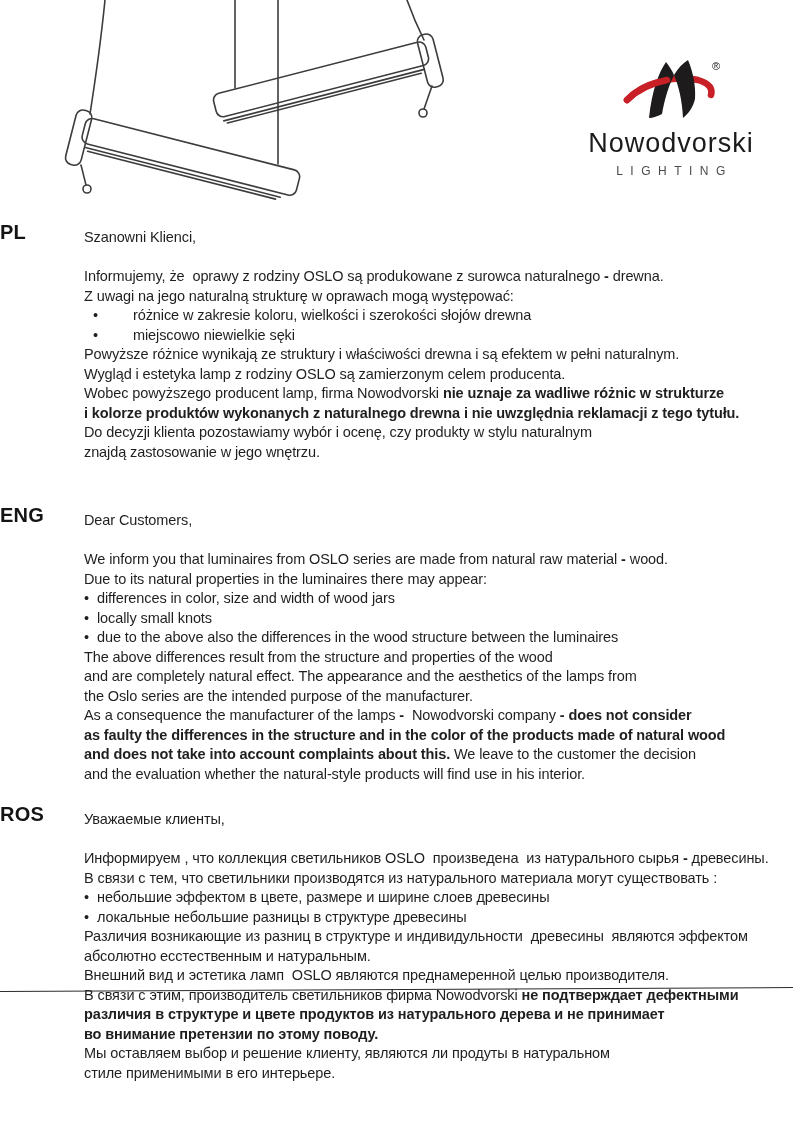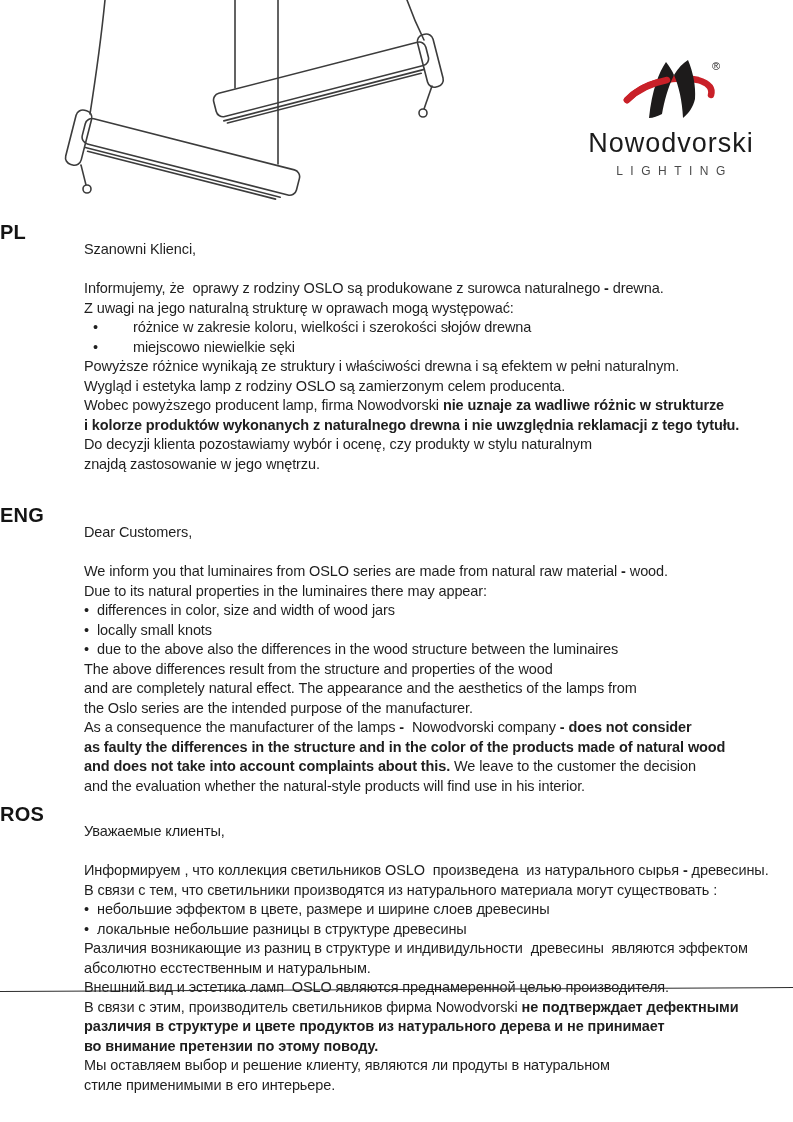--- a/index.html
+++ b/index.html
@@ -19,21 +19,21 @@
   .brand-sub{
     font-size:12px;font-weight:500;letter-spacing:7.5px;color:#4a4a4a;
     margin-top:2px;padding-left:7px;white-space:nowrap;
   }
   
   .section{position:absolute;left:0;width:793px;}
   .sec-label{
     position:absolute;left:0;top:-3px;width:72px;text-align:left;
     font-size:20px;font-weight:700;color:#141414;letter-spacing:0.2px;
   }
-  .sec-body{position:absolute;left:84px;top:16px;width:706px;}
+  .sec-body{position:absolute;left:84px;top:4px;width:706px;}
   .line{
     white-space:pre;font-size:14.5px;line-height:19.5px;height:19.5px;
     letter-spacing:-0.1px;
   }
   .line span.b{font-weight:700;}
   .line.bt .marker{display:inline-block;width:49px;padding-left:9px;box-sizing:border-box;}
   .line.bl .marker{display:inline-block;width:13px;}
   
   .strike{
     position:absolute;left:-3px;top:989px;width:800px;height:0;

